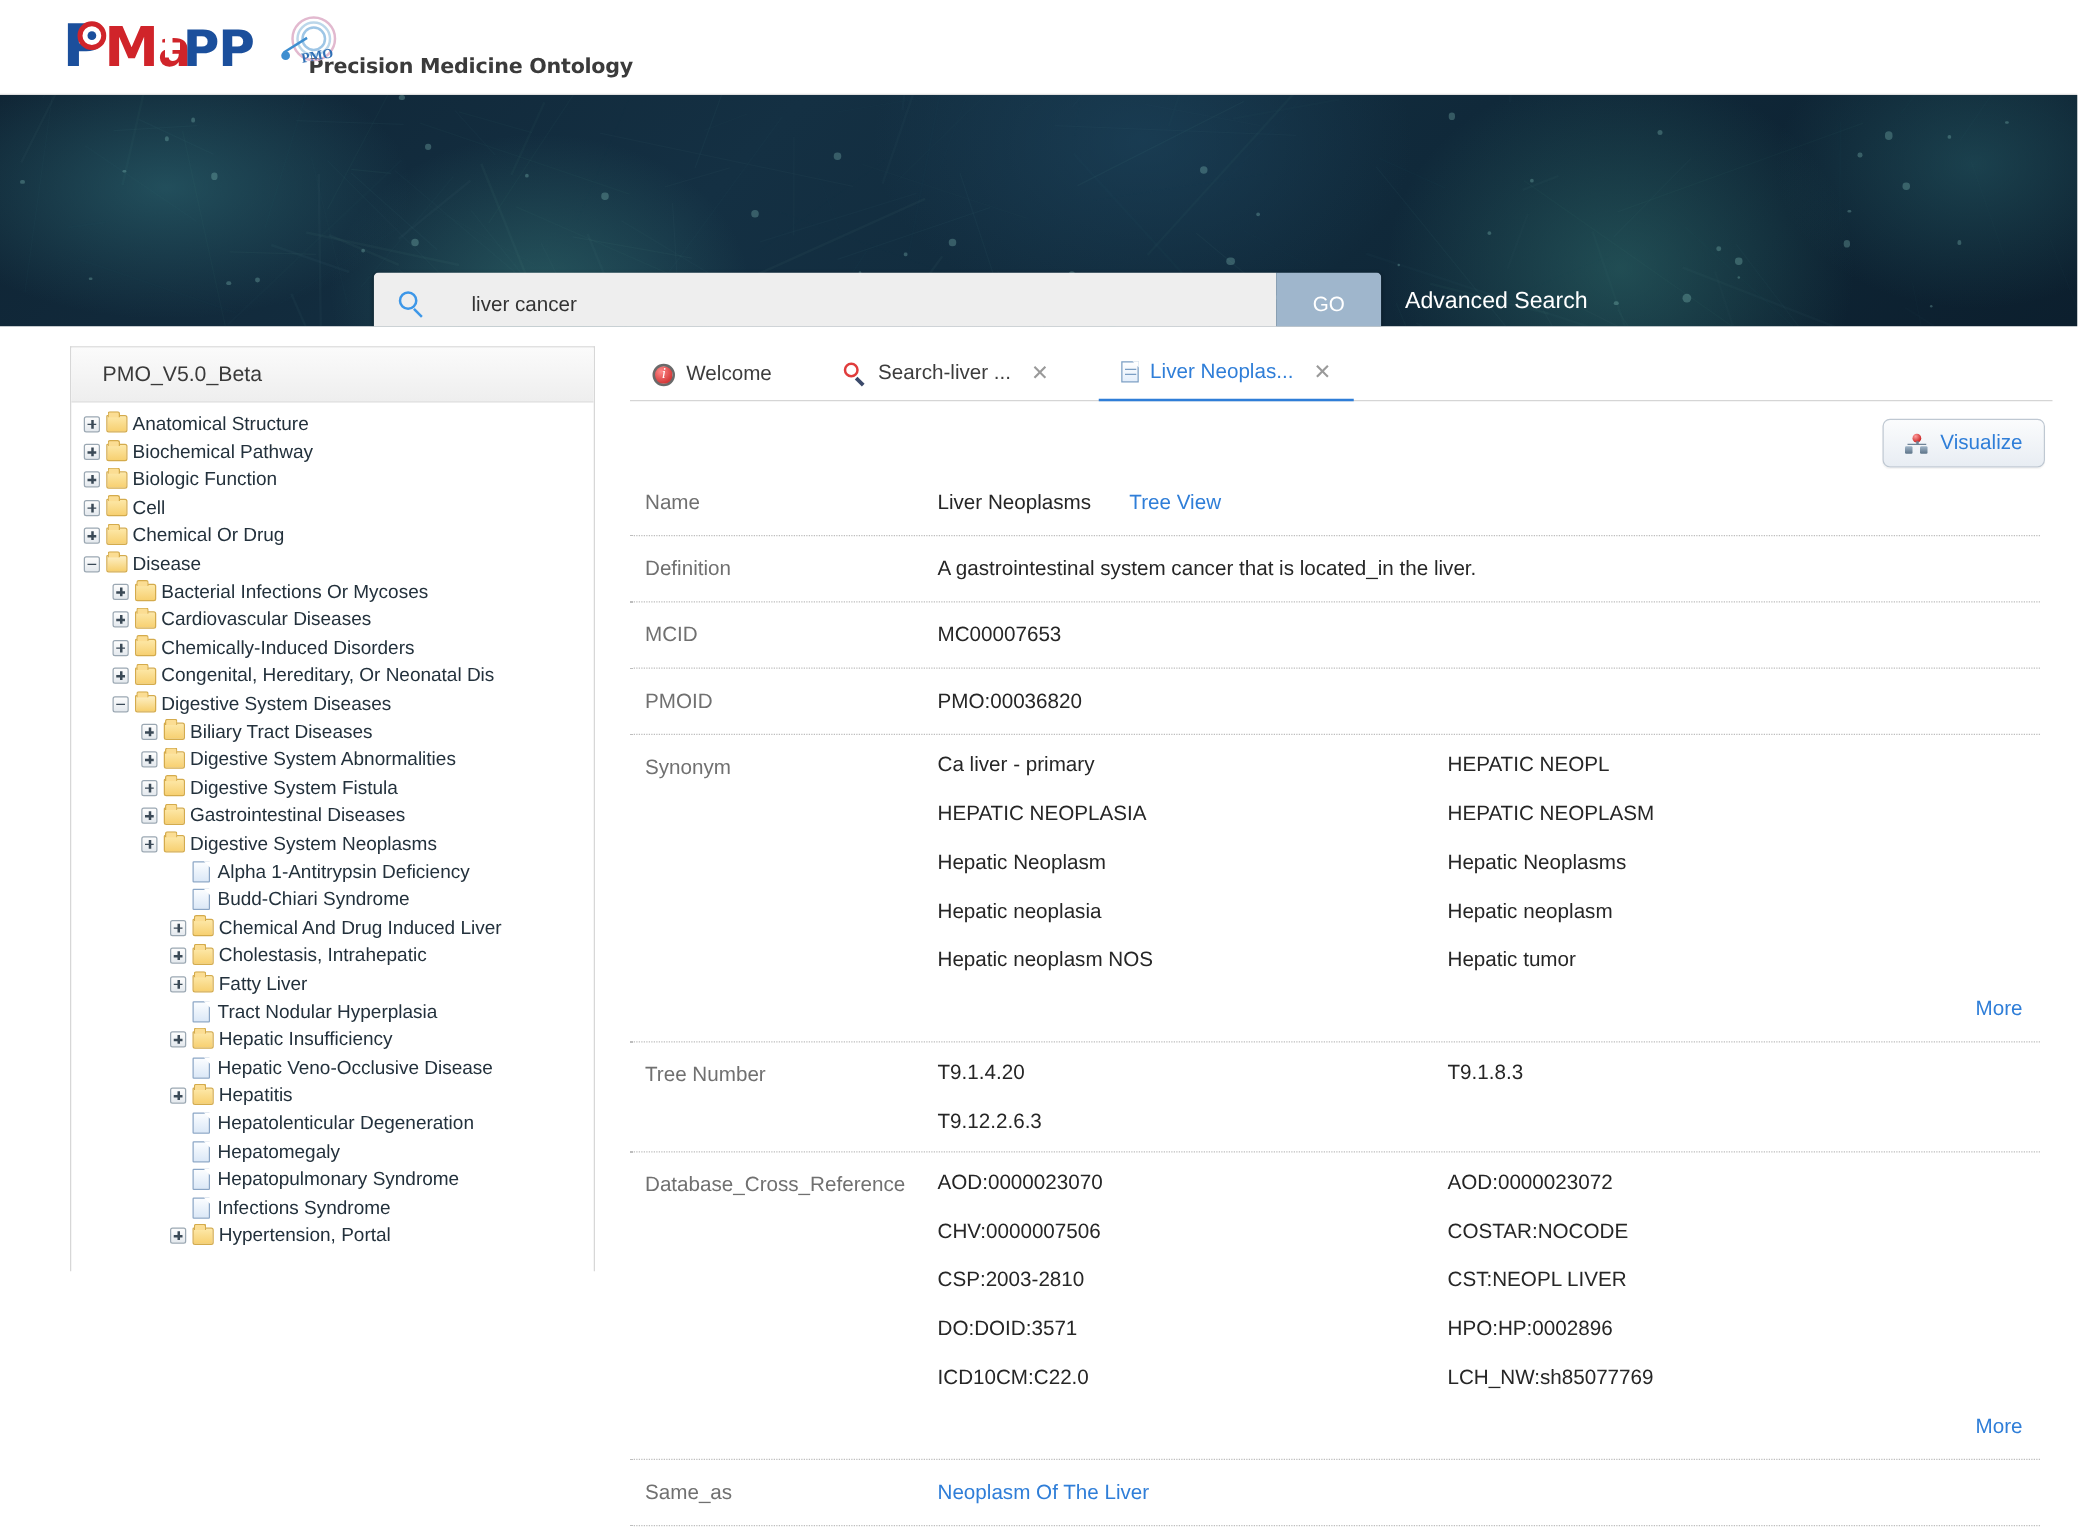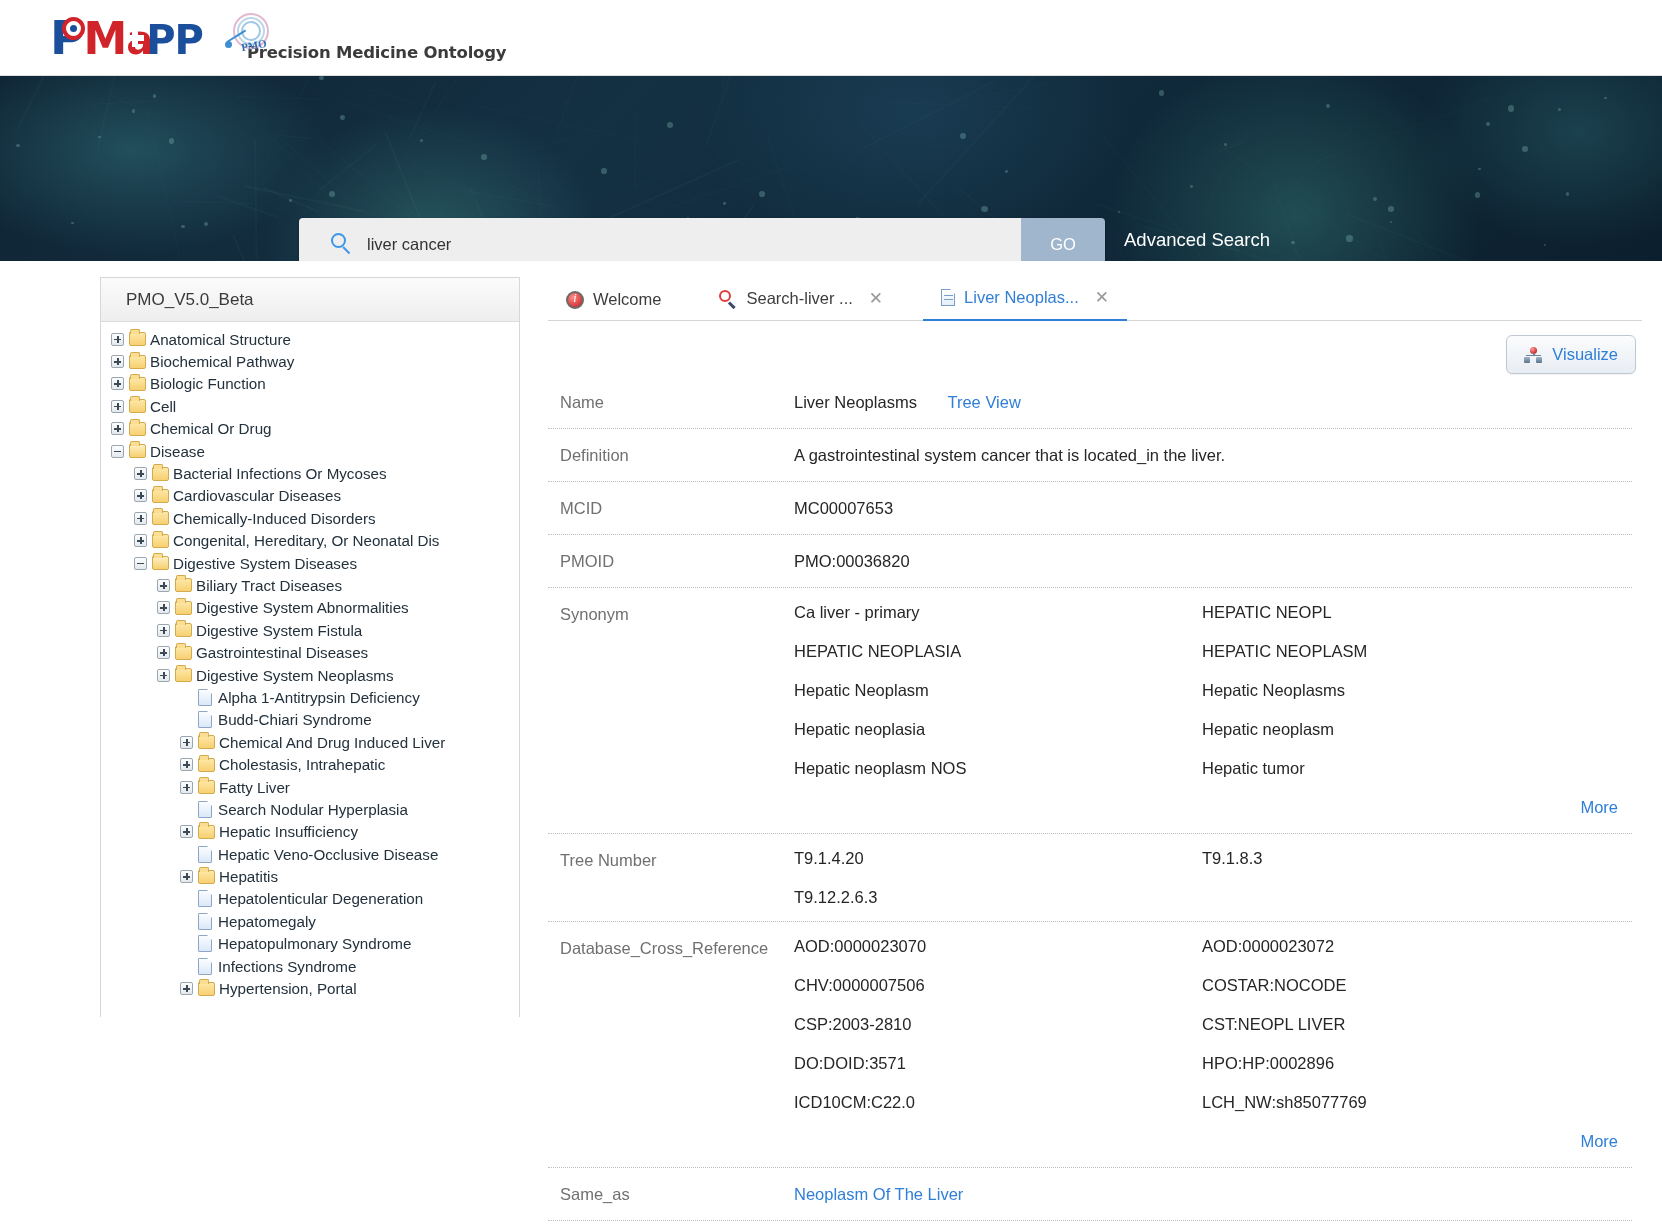--- a/index.html
+++ b/index.html
@@ -113,42 +113,42 @@
     position: absolute; background: rgba(120,190,180,.13);
     transform-origin: left center;
   }
   #searchbar {
     position: absolute; left: 299px; top: 142px;
     width: 806px; height: 52px;
     display: flex; border-radius: 4px; overflow: hidden;
     box-shadow: 0 1px 3px rgba(0,0,0,.35);
   }
   #searchbox {
-    flex: 1; background: #eeeeee; display: flex; align-items: center; padding-left: 32px;
+    flex: 1; background: #eeeeee; display: flex; align-items: center; padding-left: 20px; justify-content: space-between;
   }
   .mag-icon { width: 22px; height: 22px; position: relative; flex: none; margin-right: 12px; }
   .mag-icon .circ { position:absolute; left:0; top:0; width:15px; height:15px; border-radius:50%; border:2.4px solid #3d97e8; }
   .mag-icon .hdl { position:absolute; left:12px; top:13px; width:9px; height:2.4px; background:#3d97e8; transform: rotate(45deg); transform-origin: left center; }
   #search-input {
     border: none; outline: none; background: transparent;
     font-size: 16.5px; color: #333; width: 92%;
     font-family: "Liberation Sans", sans-serif;
   }
   #go-btn {
     width: 84px; background: #9fb6cc; color: #ffffff;
     display: flex; align-items: center; justify-content: center;
     font-size: 16.5px; cursor: pointer;
   }
   #adv-search {
     position: absolute; left: 1124px; top: 153px;
     font-size: 18.5px; color: #ffffff; cursor: pointer;
   }
 
   
-  #content { display: flex; height: 770px; background: #ffffff; margin-left: 44px; }
+  #content { display: flex; height: 770px; background: #ffffff; }
 
   
   #sidebar {
     width: 420px; margin-left: 56px; margin-top: 16px;
     border: 1px solid #d7d7d7; border-bottom: none;
     height: 740px; background: #ffffff;
     position: relative; overflow: hidden;
   }
   #sidebar-title {
     height: 44px; display: flex; align-items: center; padding-left: 25px;
@@ -607,21 +607,21 @@
         <div class="tnode">
           <span class="ind" style="width: 69px;"></span>
           <span class="toggle plus"></span>
           <span class="folder"></span>
           <span class="lbl">Fatty Liver</span>
         </div>
         <div class="tnode">
           <span class="ind" style="width: 69px;"></span>
           <span class="dots"></span>
           <span class="docico"></span>
-          <span class="lbl">Search Nodular Hyperplasia</span>
+          <span class="lbl">Tract Nodular Hyperplasia</span>
         </div>
         <div class="tnode">
           <span class="ind" style="width: 69px;"></span>
           <span class="toggle plus"></span>
           <span class="folder"></span>
           <span class="lbl">Hepatic Insufficiency</span>
         </div>
         <div class="tnode">
           <span class="ind" style="width: 69px;"></span>
           <span class="dots"></span>

